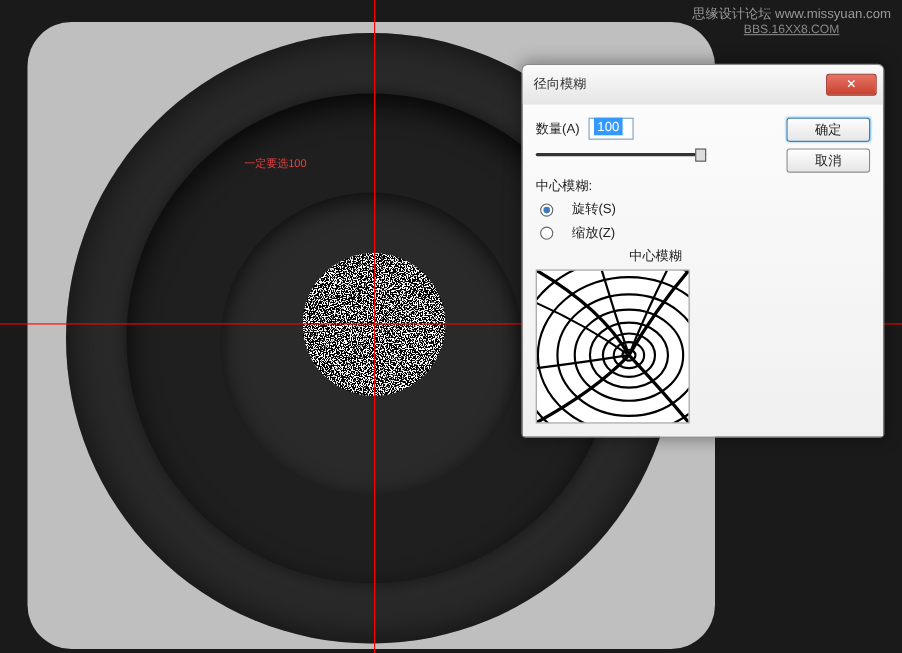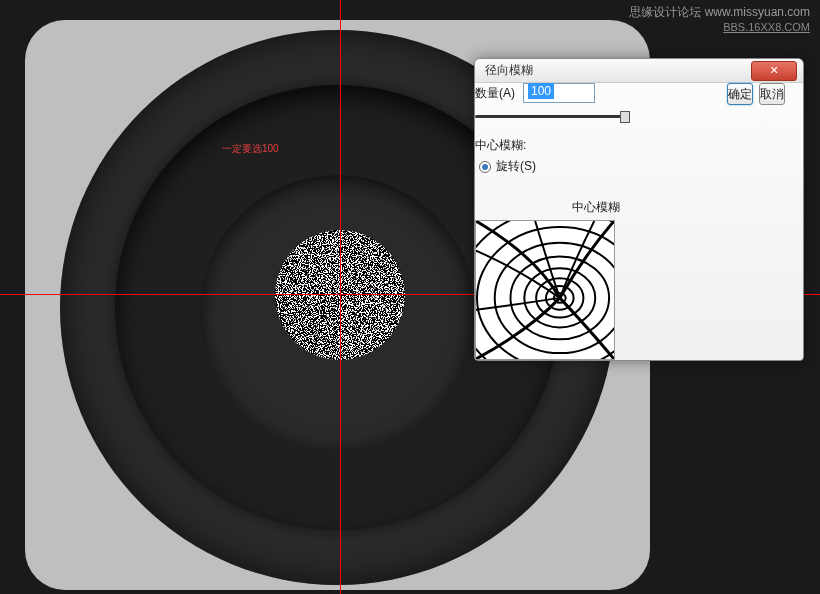--- a/index.html
+++ b/index.html
@@ -10,21 +10,21 @@
       position: relative;
       overflow: hidden;
       font-family: "Microsoft YaHei", Tahoma, sans-serif;
     }
     .watermark {
       position: absolute;
       top: 4px;
       right: 10px;
       color: #999;
       font-size: 12px;
-      text-align: right;
+      text-align: center;
       z-index: 100;
     }
     .watermark .line2 { font-size: 11px; color: #888; text-decoration: underline; }
     .canvas-area {
       position: absolute;
       left: 25px;
       top: 20px;
       width: 625px;
       height: 570px;
       background: #bfbfbf;
@@ -101,21 +101,21 @@
       left: 474px;
       top: 58px;
       width: 330px;
       background: linear-gradient(#fdfdfd, #f0f0f0);
       border: 1px solid #888;
       box-shadow: 0 0 15px rgba(0,0,0,0.4);
       border-radius: 6px 6px 4px 4px;
       z-index: 70;
     }
     .titlebar {
-      height: 24px;
+      height: 36px;
       background: linear-gradient(#fbfbfb, #e6e6e6);
       border-bottom: 1px solid #ccc;
       border-radius: 6px 6px 0 0;
       display: flex;
       align-items: center;
       padding: 0 6px;
       justify-content: flex-end;
     }
     .titlebar .title {
       flex: 1;
@@ -130,31 +130,32 @@
       border: 1px solid #a03020;
       border-radius: 3px;
       display: flex;
       align-items: center;
       justify-content: center;
       color: #fff;
       font-size: 11px;
       cursor: pointer;
     }
     .dialog-body {
+      padding: 12px;
       display: flex;
       gap: 10px;
       font-size: 12px;
       color: #222;
       justify-content: flex-end;
     }
     .left-col { flex: 1; }
-    .right-col { width: 76px; display: flex; flex-direction: row; gap: 6px; }
+    .right-col { width: 76px; display: flex; flex-direction: column; gap: 6px; }
     .row { display: flex; align-items: center; gap: 8px; margin-bottom: 6px; }
     .amount-input {
-      width: 72px;
+      width: 41px;
       height: 20px;
       border: 1px solid #7a9ebd;
       background: #fff;
       padding: 0 4px;
       font-size: 12px;
     }
     .amount-input .val {
       background: #3399ff;
       color: #fff;
       padding: 1px 3px;
@@ -190,21 +191,21 @@
       display: flex;
       align-items: center;
       justify-content: center;
       cursor: pointer;
     }
     .btn.primary { border: 1px solid #3c7fb1; box-shadow: 0 0 2px #6bb8e8; }
     .group-label { margin: 10px 0 4px 0; }
     .radio-row {
       display: flex;
       align-items: center;
-      gap: 5px;
+      gap: 17px;
       margin-bottom: 4px;
       padding-left: 4px;
     }
     .radio {
       width: 12px; height: 12px;
       border: 1px solid #666;
       border-radius: 50%;
       display: inline-flex;
       align-items: center;
       justify-content: center;
@@ -212,21 +213,21 @@
     }
     .radio.checked::after {
       content: '';
       width: 6px; height: 6px;
       background: #3a7abd;
       border-radius: 50%;
     }
     .lower { display: flex; gap: 12px; margin-top: 4px;}
     .quality-col { flex: 0 0 88px; }
     .preview-col { flex: 1; }
-    .preview-label { text-align: center; margin-bottom: 4px; margin-top: 20px; }
+    .preview-label { text-align: center; margin-bottom: 4px; }
     .preview-box {
       width: 140px;
       height: 140px;
       border: 1px solid #999;
       background: #fff;
       position: relative;
       overflow: hidden;
     }
     .preview-box svg { width: 100%; height: 100%; }
   </style>
@@ -278,20 +279,24 @@
       </div>
       <div class="slider">
         <div class="slider-track"></div>
         <div class="slider-thumb"></div>
       </div>
 
       <div class="group-label">中心模糊:</div>
       <div class="radio-row">
         <span class="radio checked"></span>
         <span>旋转(S)</span>
+      </div>
+      <div class="radio-row">
+        <span class="radio"></span>
+        <span>缩放(Z)</span>
       </div>
 
       <div class="lower">
         <div class="preview-col">
           <div class="preview-label">中心模糊</div>
           <div class="preview-box">
             <svg viewBox="0 0 140 140">
               <g stroke="#000" fill="none" stroke-width="2">
                 <ellipse cx="85" cy="78" rx="6" ry="5"></ellipse>
                 <ellipse cx="85" cy="78" rx="14" ry="12"></ellipse>

